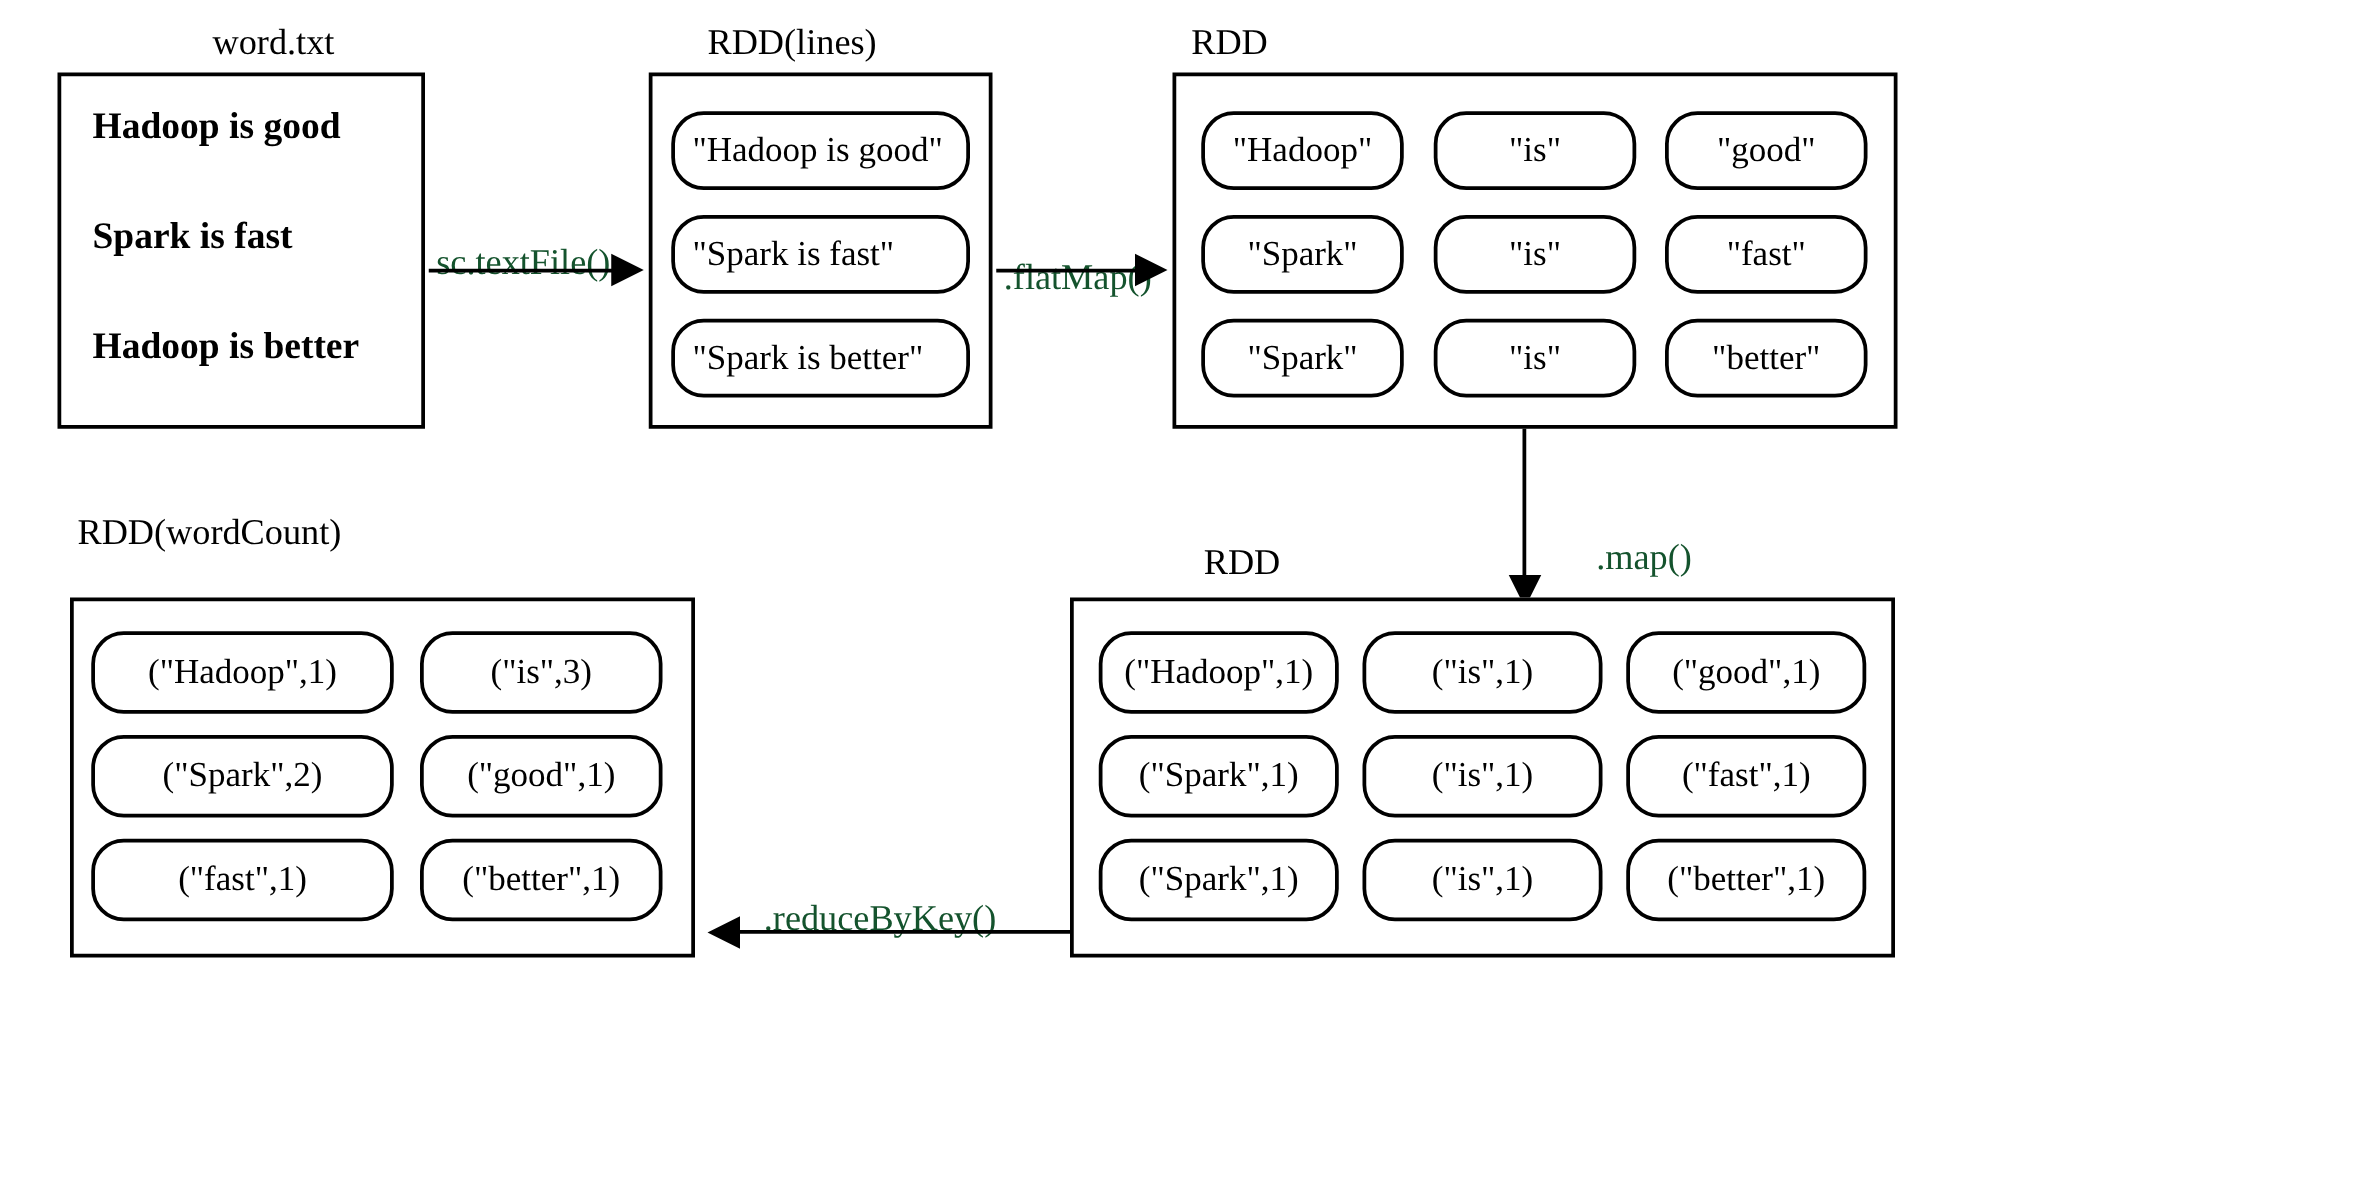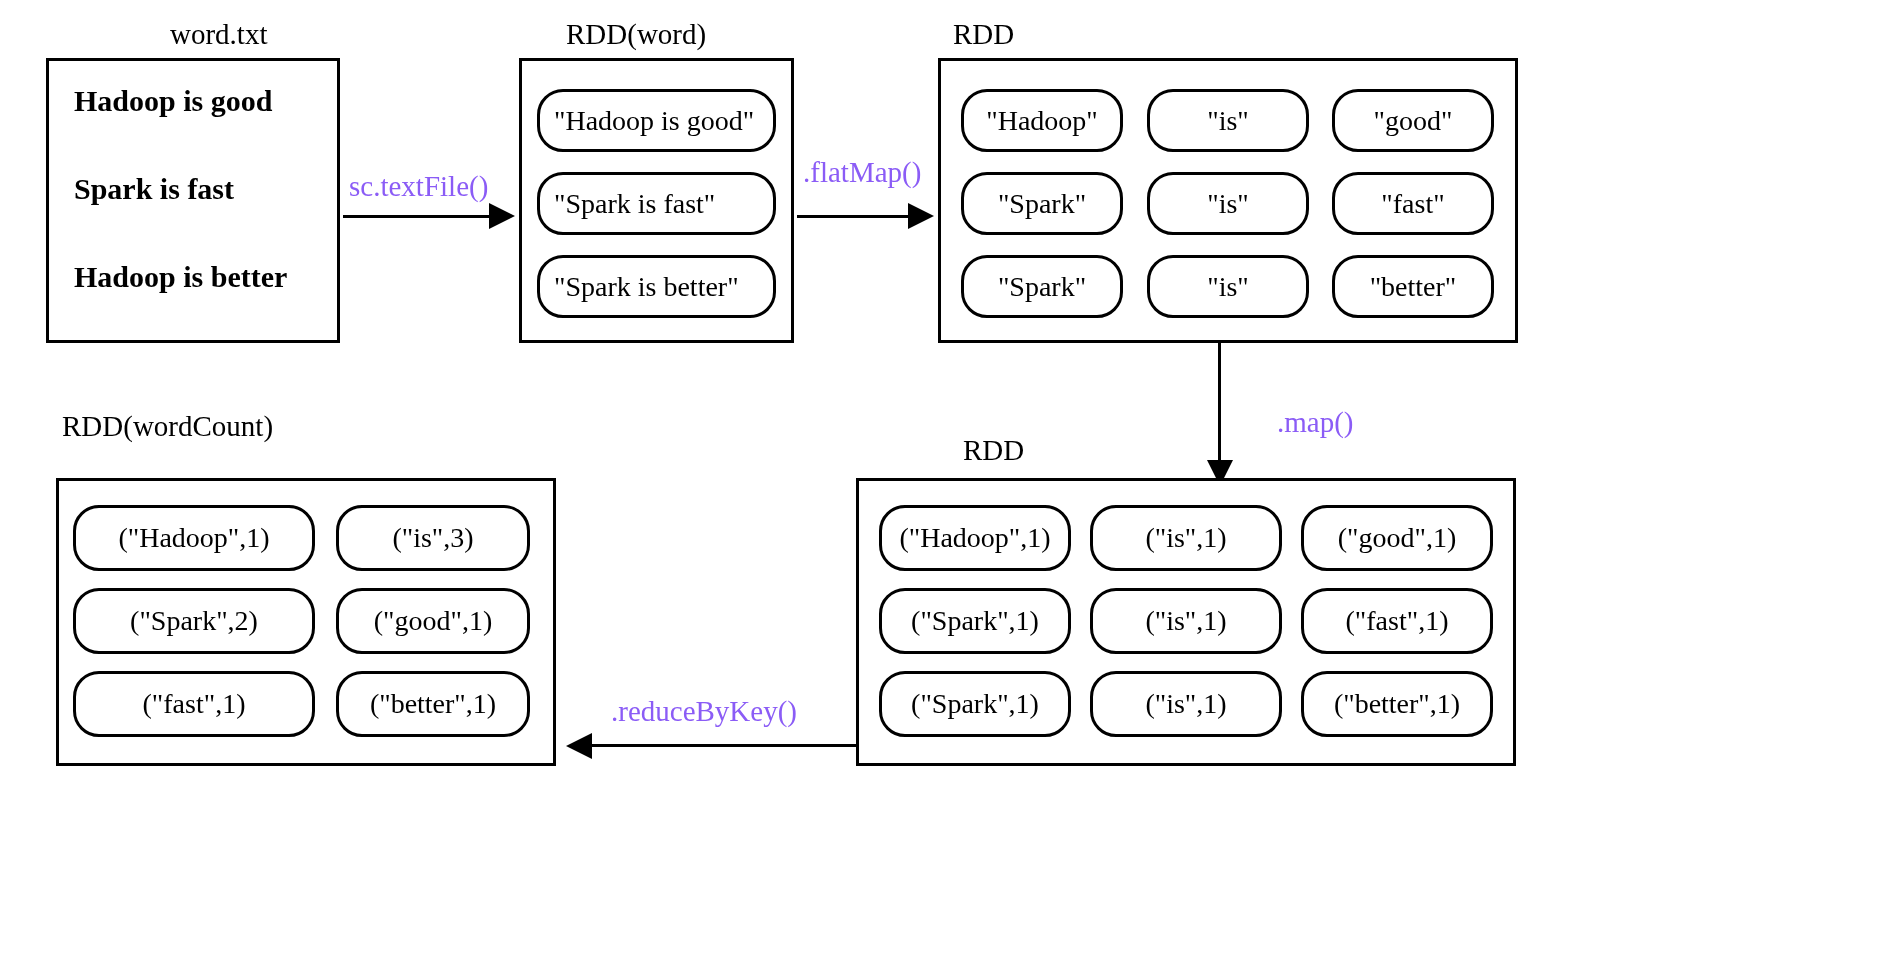--- a/index.html
+++ b/index.html
@@ -84,55 +84,56 @@
     position: absolute;
     width: 0; height: 0;
     border-left: 13px solid transparent;
     border-right: 13px solid transparent;
     border-top: 26px solid #000;
   }
   .arrow-label {
     position: absolute;
     font-size: 29px;
     white-space: nowrap;
-    color: #8b5cf6;
+    color: #14532d;
+    margin-top: 24px;
   }
 </style>
 </head>
 <body>
 
 <div id="canvas">
 
   <div class="caption" style="left:170px; top:20px;">word.txt</div>
 
   <div class="rdd-box" style="left:46px; top:58px; width:294px; height:285px;"></div>
 
   <div class="plain-line" style="left:74px; top:84px;">Hadoop is good</div>
   <div class="plain-line" style="left:74px; top:172px;">Spark is fast</div>
   <div class="plain-line" style="left:74px; top:260px;">Hadoop is better</div>
 
   <div class="arrow-label" style="left:349px; top:170px;">sc.textFile()</div>
   <div class="arrow-h" style="left:343px; top:215px; width:148px;"></div>
   <div class="head-right" style="left:489px; top:203px;"></div>
 
-  <div class="caption" style="left:566px; top:20px;">RDD(word)</div>
+  <div class="caption" style="left:566px; top:20px;">RDD(lines)</div>
 
   <div class="rdd-box" style="left:519px; top:58px; width:275px; height:285px;"></div>
 
   <div class="pill left" style="left:537px; top:89px; width:239px; height:63px;">
     <span>"Hadoop is good"</span>
   </div>
   <div class="pill left" style="left:537px; top:172px; width:239px; height:63px;">
     <span>"Spark is fast"</span>
   </div>
   <div class="pill left" style="left:537px; top:255px; width:239px; height:63px;">
     <span>"Spark is better"</span>
   </div>
 
-  <div class="arrow-label" style="left:803px; top:156px;">.flatMap()</div>
+  <div class="arrow-label" style="left:803px; top:182px;">.flatMap()</div>
   <div class="arrow-h" style="left:797px; top:215px; width:113px;"></div>
   <div class="head-right" style="left:908px; top:203px;"></div>
 
   <div class="caption" style="left:953px; top:20px;">RDD</div>
 
   <div class="rdd-box" style="left:938px; top:58px; width:580px; height:285px;"></div>
 
   <div class="pill" style="left:961px; top:89px; width:162px; height:63px;">
     <span>"Hadoop"</span>
   </div>

